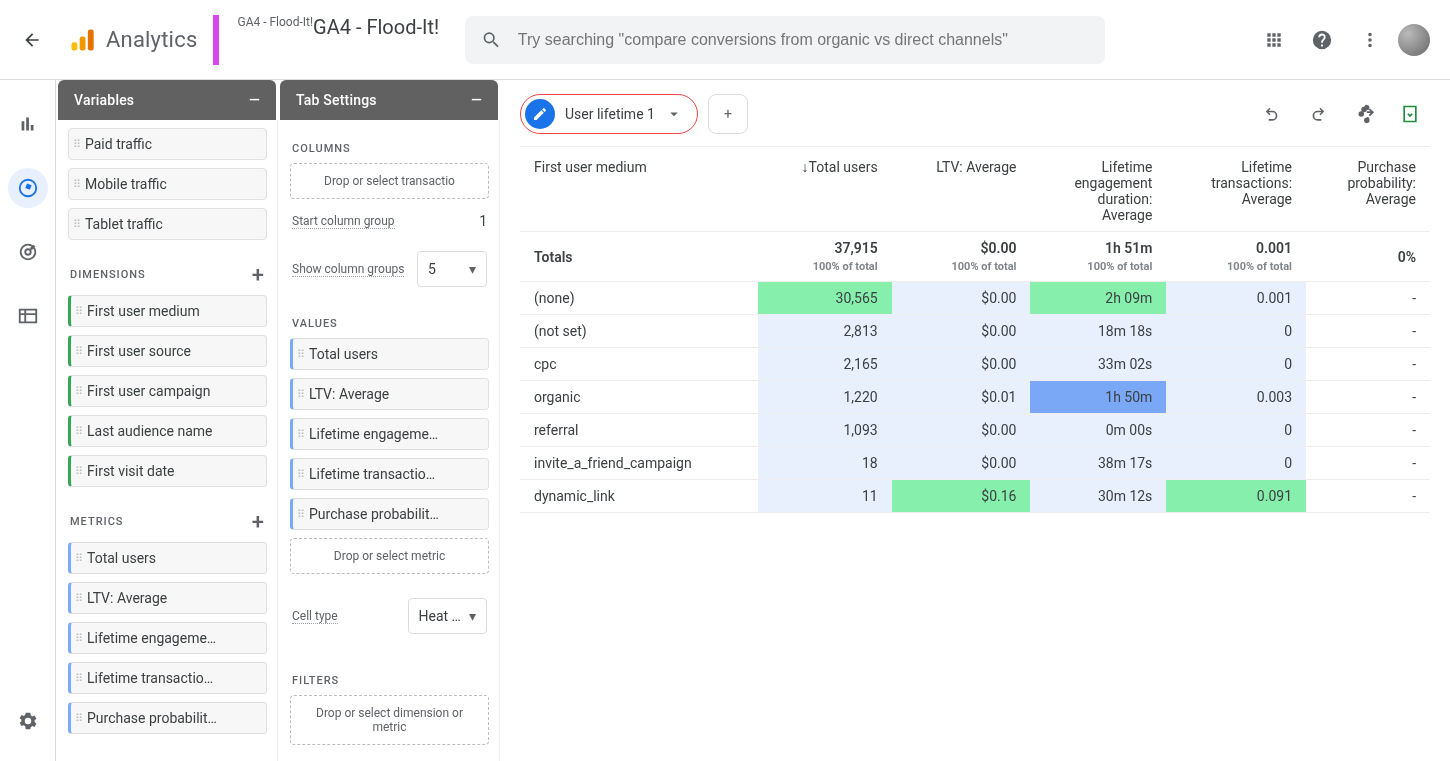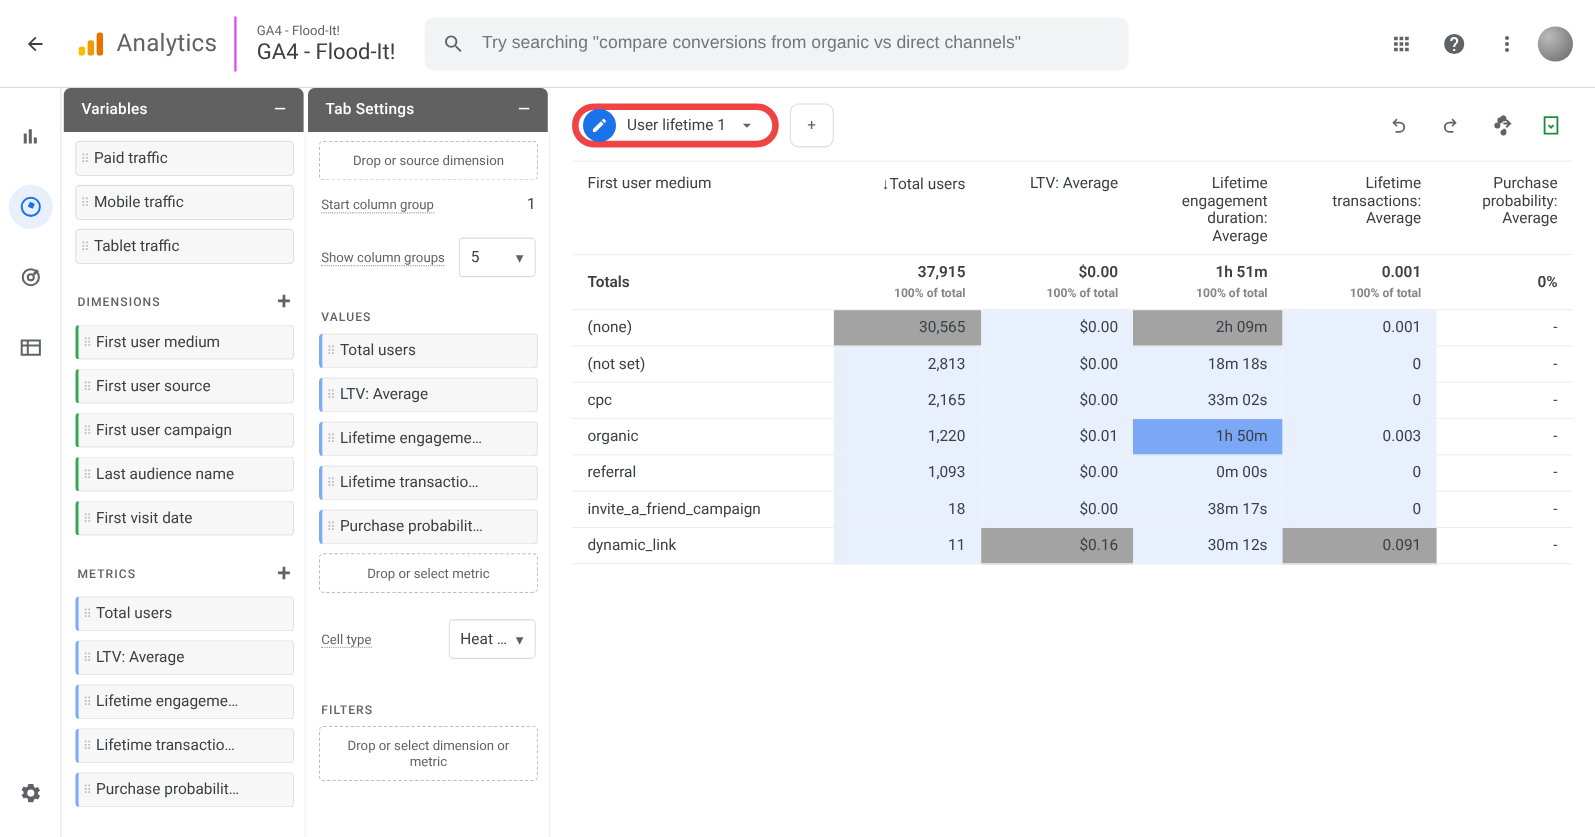--- a/index.html
+++ b/index.html
@@ -2,21 +2,21 @@
 <html><head>
 <meta charset="utf-8">
 <style>
 * { box-sizing: border-box; margin: 0; padding: 0; }
 body { font-family: 'Google Sans', Roboto, Arial, sans-serif; font-size: 14px; color: #3c4043; background: #fff; overflow: hidden; }
 .app { display: flex; flex-direction: column; height: 761px; width: 1450px; }
 .topbar { height: 80px; display: flex; align-items: center; padding: 0 12px; border-bottom: 1px solid #dadce0; gap: 8px; }
 .back-btn { width: 40px; height:40px; display:flex;align-items:center;justify-content:center;border-radius:50%;cursor:pointer;}
 .logo-block { display:flex; align-items:center; gap:10px; padding: 0 8px; justify-content: center; }
 .product-name { font-size: 22px; color:#5f6368; letter-spacing:0.2px;}
-.breadcrumb-block { display:flex; flex-direction:column; padding: 0 10px 0 18px; border-left:2px solid #d946ef; height:50px; justify-content:center;}
+.breadcrumb-block { display:flex; padding: 0 10px 0 18px; border-left:6px solid #d946ef; height:50px; justify-content:center;}
 .breadcrumb-top { font-size:12px; color:#5f6368;}
 .breadcrumb-main { font-size:20px; color:#3c4043;}
 .search-wrap { flex:0 0 640px; margin-left:8px;}
 .search { height: 48px; background:#f1f3f4; border-radius: 8px; display:flex; align-items:center; padding:0 16px; color:#5f6368; gap:16px;}
 .search input { border:none; background:transparent; outline:none; font-size:16px; width:100%; color:#3c4043;}
 .topbar-spacer{flex:1;}
 .topbar-icons{display:flex;align-items:center;gap:8px; padding-right:8px;}
 .icon-btn{width:40px;height:40px;display:flex;align-items:center;justify-content:center;border-radius:50%;cursor:pointer;color:#5f6368;}
 .avatar{width:32px;height:32px;border-radius:50%;background:radial-gradient(circle at 30% 30%,#bbb,#666);}
 .main { flex:1; display:flex; overflow:hidden;}
@@ -38,34 +38,34 @@
 .chip.met{border-left:3px solid #7baaf7;}
 .chip .label{overflow:hidden;text-overflow:ellipsis;}
 .dropzone{border:1px dashed #bdbdbd;border-radius:4px;padding:10px;font-size:12px;color:#5f6368;text-align:center;margin-bottom:8px;}
 .setting-row{display:flex;align-items:center;padding:6px 2px 16px 2px;}
 .setting-label{font-size:12px;color:#5f6368;border-bottom:1px dotted #9aa0a6;}
 .setting-val{margin-left:auto;font-size:14px;color:#3c4043;}
 .select-box{border:1px solid #dadce0;border-radius:4px;height:36px;display:flex;align-items:center;padding:0 10px;min-width:70px;cursor:pointer;gap:8px;}
 .select-box .arr{margin-left:auto;color:#5f6368;}
 .report{flex:1;display:flex;flex-direction:column;padding:12px 20px 20px 20px;overflow:hidden;}
 .report-top{display:flex;align-items:center;height:44px;gap:10px;}
-.tab-pill{display:flex;align-items:center;gap:10px;border:6px solid #ef4444;border-radius:22px;height:40px;padding:0 14px 0 4px;cursor:pointer;}
+.tab-pill{display:flex;align-items:center;gap:10px;border:1px solid #ef4444;border-radius:22px;height:40px;padding:0 14px 0 4px;cursor:pointer;}
 .edit-circle{width:30px;height:30px;border-radius:50%;background:#1a73e8;color:#fff;display:flex;align-items:center;justify-content:center;}
 .add-tab{width:40px;height:40px;border:1px solid #dadce0;border-radius:8px;display:flex;align-items:center;justify-content:center;color:#5f6368;cursor:pointer;}
 .report-actions{margin-left:auto;display:flex;gap:6px;}
 .table-wrap{flex:1;overflow:auto;margin-top:10px;border-top:1px solid #eee;}
 table{border-collapse:separate;border-spacing:0;width:100%;}
 th,td{padding:8px 14px;text-align:right;border-bottom:1px solid #eee;font-size:14px;white-space:nowrap;}
 th:first-child,td:first-child{text-align:left;}
 thead th{height:74px;vertical-align:top;color:#3c4043;font-weight:400;padding-top:12px;background:#fff;position:sticky;top:0;}
 .totals td{font-weight:600;}
 .sub{font-size:11px;color:#80868b;font-weight:700;display:block;margin-top:4px;}
 .heat-1{background:#e8f0fe;}
 .heat-3{background:#7aa8f7;padding-left:17px;}
-.heat-4{background:#a3a3a3;}
+.heat-4{background:#86efac;}
 svg{display:block;}
 </style>
 </head>
 <body>
 
 <div class="app">
   <div class="topbar">
     <div class="back-btn">
       <svg width="20" height="20" viewBox="0 0 24 24">
           <path fill="#3c4043" d="M20 11H7.83l5.59-5.59L12 4l-8 8 8 8 1.41-1.41L7.83 13H20z"></path>
@@ -217,21 +217,24 @@
           </div>
       </div>
     </div>
 
     <div class="panel panel-tabsettings">
       <div class="panel-head">
         <span>Tab Settings</span>
         <span class="minimize">—</span>
       </div>
       <div class="panel-body">
-        <div class="dropzone">Drop or source dimension</div>
+        <div class="section-h">
+            <span>COLUMNS</span>
+          </div>
+        <div class="dropzone">Drop or select transactio</div>
         <div class="setting-row">
           <span class="setting-label">Start column group</span>
           <span class="setting-val">1</span>
         </div>
         <div class="setting-row">
           <span class="setting-label">Show column groups</span>
           <div class="select-box" style="margin-left:auto">
               <span>5</span>
               <span class="arr">▾</span>
             </div>

